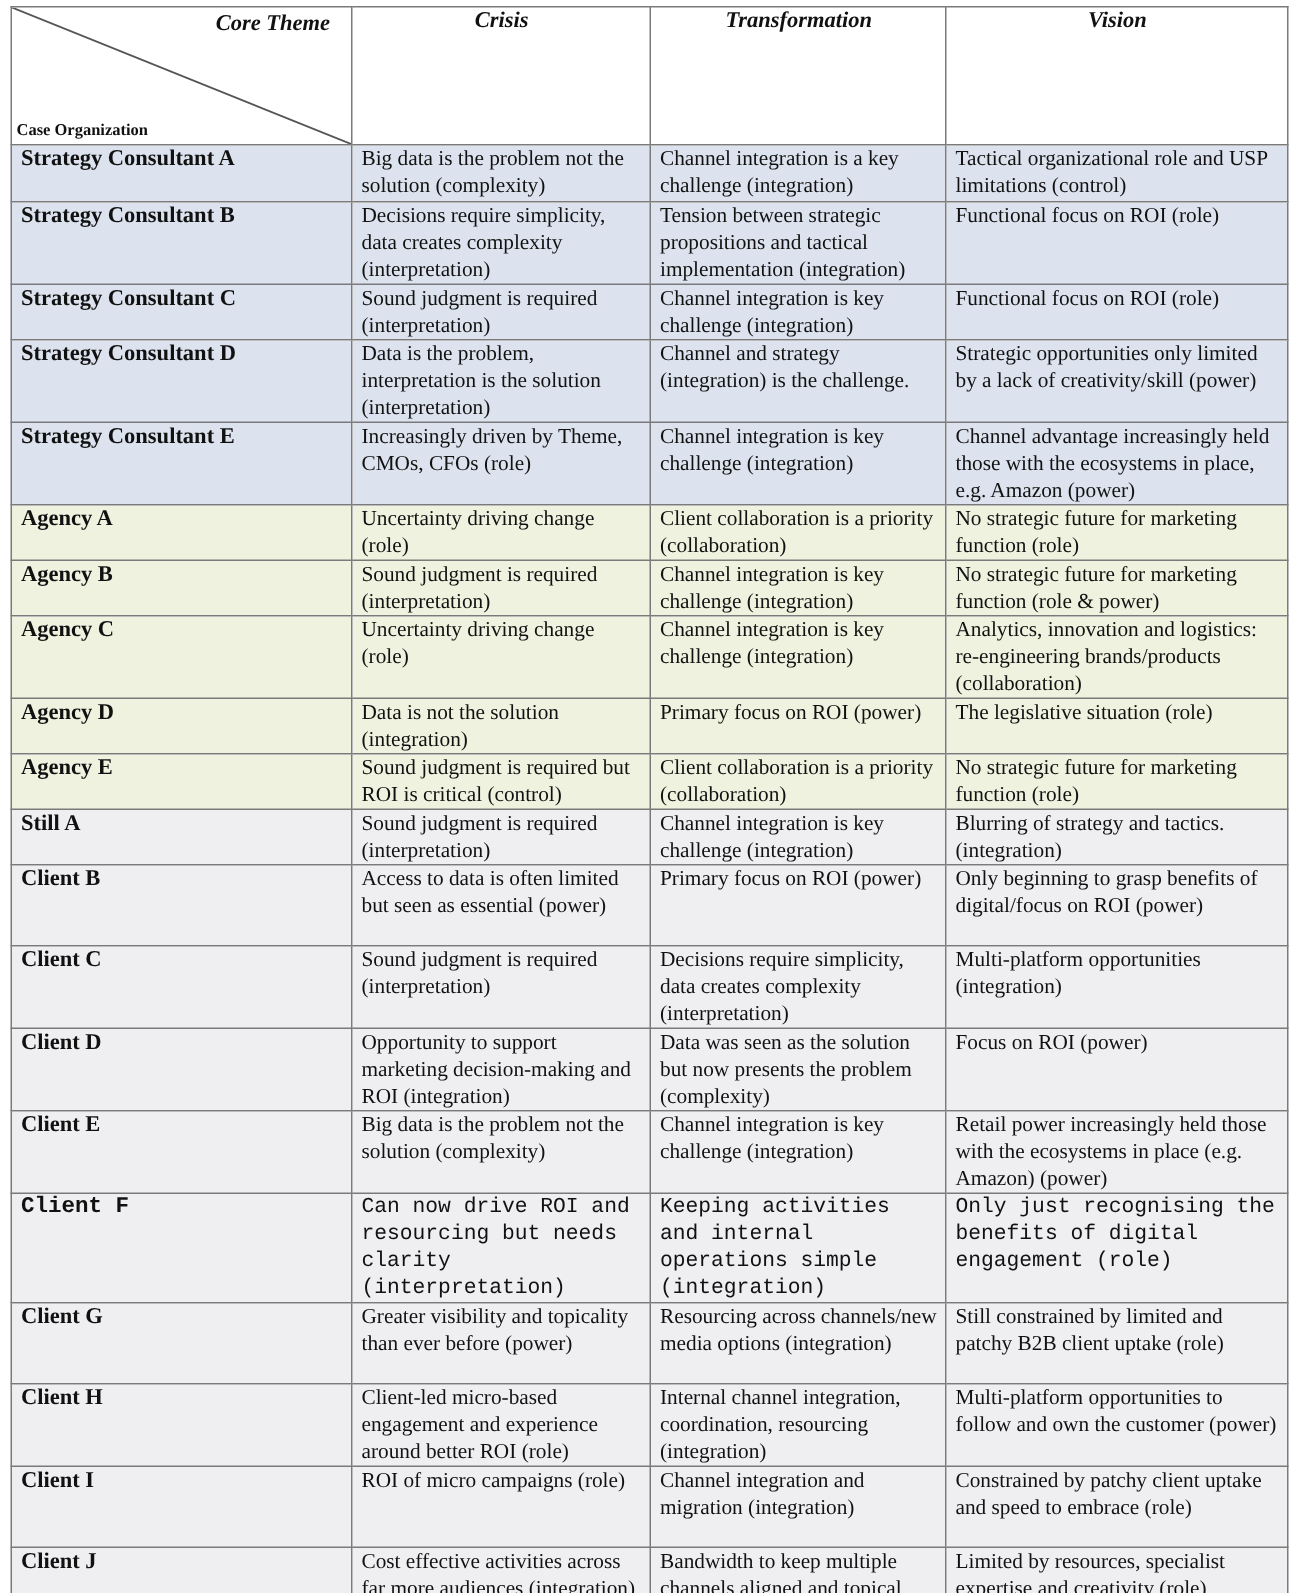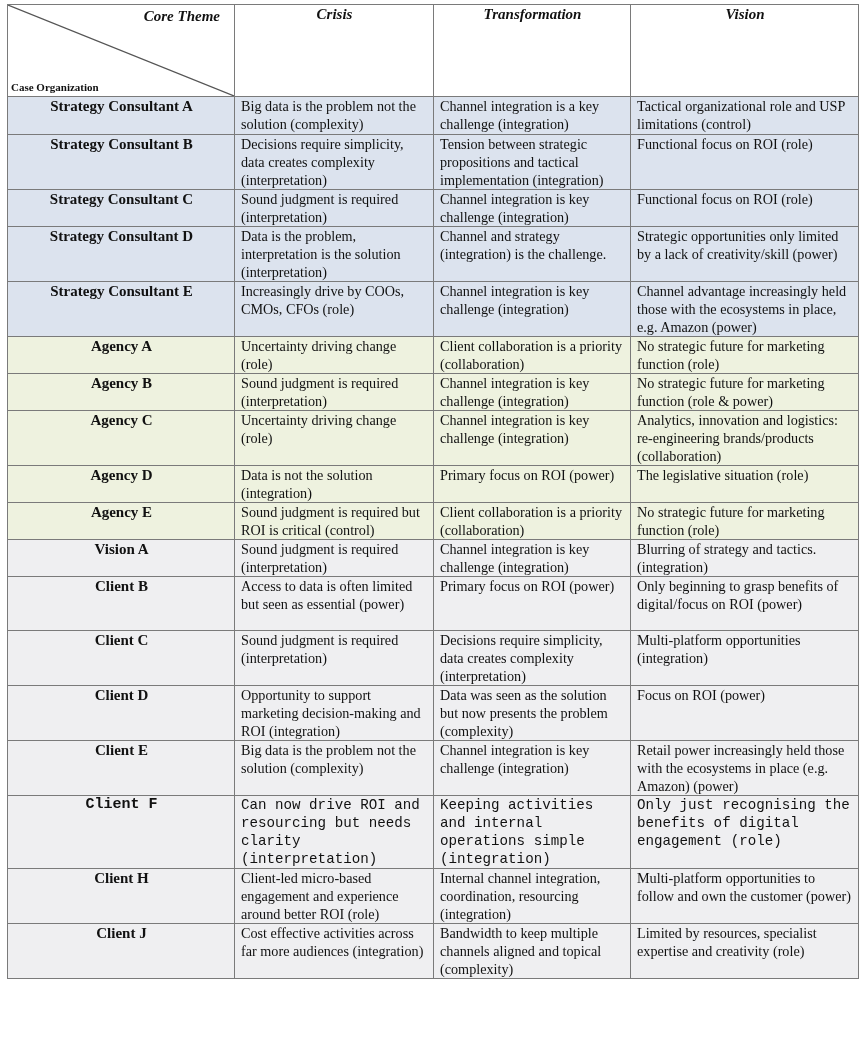--- a/index.html
+++ b/index.html
@@ -14,21 +14,21 @@
     border: 1.5px solid #7a7a7a; vertical-align: top; padding: 0 5px 0 6px;
     overflow: hidden;
   }
   col.c0 { width: 227px; } col.c1 { width: 199px; } col.c2 { width: 197px; } col.c3 { width: 228px; }
   tr.header-row { height: 92px; margin-top: 48px; }
   th.corner { position: relative; padding: 0; background: #fff; }
   th.corner svg { position: absolute; left: 0; top: 0; width: 100%; height: 100%; }
   .core-theme-label { position: absolute; right: 14px; top: 2px; font-style: italic; font-weight: bold; font-size: 15px; }
   .case-org-label { position: absolute; left: 3px; bottom: 0px; font-weight: bold; font-size: 11px; }
   th.col-head { font-style: italic; font-weight: bold; font-size: 15px; text-align: center; padding-top: 21px; background: #fff; border-radius: 28px; }
-  td.org-name { font-weight: bold; text-align: center; font-size: 15px; padding-top: 1px; }
+  td.org-name { font-weight: bold; font-size: 15px; padding-top: 1px; }
   td.cell { padding-top: 1px; }
   tr.group-strategy td { background: #dce3ee; }
   tr.group-agency td { background: #eef2df; }
   tr.group-client td { background: #efeff1; }
 </style>
 </head>
 <body>
 
 <table class="theme-table">
   <colgroup>
@@ -71,21 +71,21 @@
         <td class="cell">Functional focus on ROI (role)</td>
       </tr>
       <tr class="group-strategy" style="height: 54px;">
         <td class="org-name">Strategy Consultant D</td>
         <td class="cell">Data is the problem, interpretation is the solution (interpretation)</td>
         <td class="cell">Channel and strategy (integration) is the challenge.</td>
         <td class="cell">Strategic opportunities only limited by a lack of creativity/skill (power)</td>
       </tr>
       <tr class="group-strategy" style="height: 54px;">
         <td class="org-name">Strategy Consultant E</td>
-        <td class="cell">Increasingly drive by COOs, CMOs, CFOs (role)</td>
+        <td class="cell">Increasingly driven by Theme, CMOs, CFOs (role)</td>
         <td class="cell">Channel integration is key challenge (integration)</td>
         <td class="cell">Channel advantage increasingly held those with the ecosystems in place, e.g. Amazon (power)</td>
       </tr>
       <tr class="group-agency" style="height: 37px;">
         <td class="org-name">Agency A</td>
         <td class="cell">Uncertainty driving change (role)</td>
         <td class="cell">Client collaboration is a priority (collaboration)</td>
         <td class="cell">No strategic future for marketing function (role)</td>
       </tr>
       <tr class="group-agency" style="height: 36px;">
@@ -106,21 +106,21 @@
         <td class="cell">Primary focus on ROI (power)</td>
         <td class="cell">The legislative situation (role)</td>
       </tr>
       <tr class="group-agency" style="height: 36px;">
         <td class="org-name">Agency E</td>
         <td class="cell">Sound judgment is required but ROI is critical (control)</td>
         <td class="cell">Client collaboration is a priority (collaboration)</td>
         <td class="cell">No strategic future for marketing function (role)</td>
       </tr>
       <tr class="group-client" style="height: 37px;">
-        <td class="org-name">Vision A</td>
+        <td class="org-name">Still A</td>
         <td class="cell">Sound judgment is required (interpretation)</td>
         <td class="cell">Channel integration is key challenge (integration)</td>
         <td class="cell">Blurring of strategy and tactics. (integration)</td>
       </tr>
       <tr class="group-client" style="height: 54px;">
         <td class="org-name">Client B</td>
         <td class="cell">Access to data is often limited but seen as essential (power)</td>
         <td class="cell">Primary focus on ROI (power)</td>
         <td class="cell">Only beginning to grasp benefits of digital/focus on ROI (power)</td>
       </tr>
@@ -141,25 +141,37 @@
         <td class="cell">Big data is the problem not the solution (complexity)</td>
         <td class="cell">Channel integration is key challenge (integration)</td>
         <td class="cell">Retail power increasingly held those with the ecosystems in place (e.g. Amazon) (power)</td>
       </tr>
       <tr class="group-client" style="height: 54px; font-family: Liberation Mono, monospace;">
         <td class="org-name">Client F</td>
         <td class="cell">Can now drive ROI and resourcing but needs clarity (interpretation)</td>
         <td class="cell">Keeping activities and internal operations simple (integration)</td>
         <td class="cell">Only just recognising the benefits of digital engagement (role)</td>
       </tr>
+      <tr class="group-client" style="height: 54px;">
+        <td class="org-name">Client G</td>
+        <td class="cell">Greater visibility and topicality than ever before (power)</td>
+        <td class="cell">Resourcing across channels/new media options (integration)</td>
+        <td class="cell">Still constrained by limited and patchy B2B client uptake (role)</td>
+      </tr>
       <tr class="group-client" style="height: 54px; border-radius: 27px;">
         <td class="org-name">Client H</td>
         <td class="cell">Client-led micro-based engagement and experience around better ROI (role)</td>
         <td class="cell">Internal channel integration, coordination, resourcing (integration)</td>
         <td class="cell">Multi-platform opportunities to follow and own the customer (power)</td>
+      </tr>
+      <tr class="group-client" style="height: 54px;">
+        <td class="org-name">Client I</td>
+        <td class="cell">ROI of micro campaigns (role)</td>
+        <td class="cell">Channel integration and migration (integration)</td>
+        <td class="cell">Constrained by patchy client uptake and speed to embrace (role)</td>
       </tr>
       <tr class="group-client" style="height: 54px;">
         <td class="org-name">Client J</td>
         <td class="cell">Cost effective activities across far more audiences (integration)</td>
         <td class="cell">Bandwidth to keep multiple channels aligned and topical (complexity)</td>
         <td class="cell">Limited by resources, specialist expertise and creativity (role)</td>
       </tr>
     </tbody>
 </table>
 

